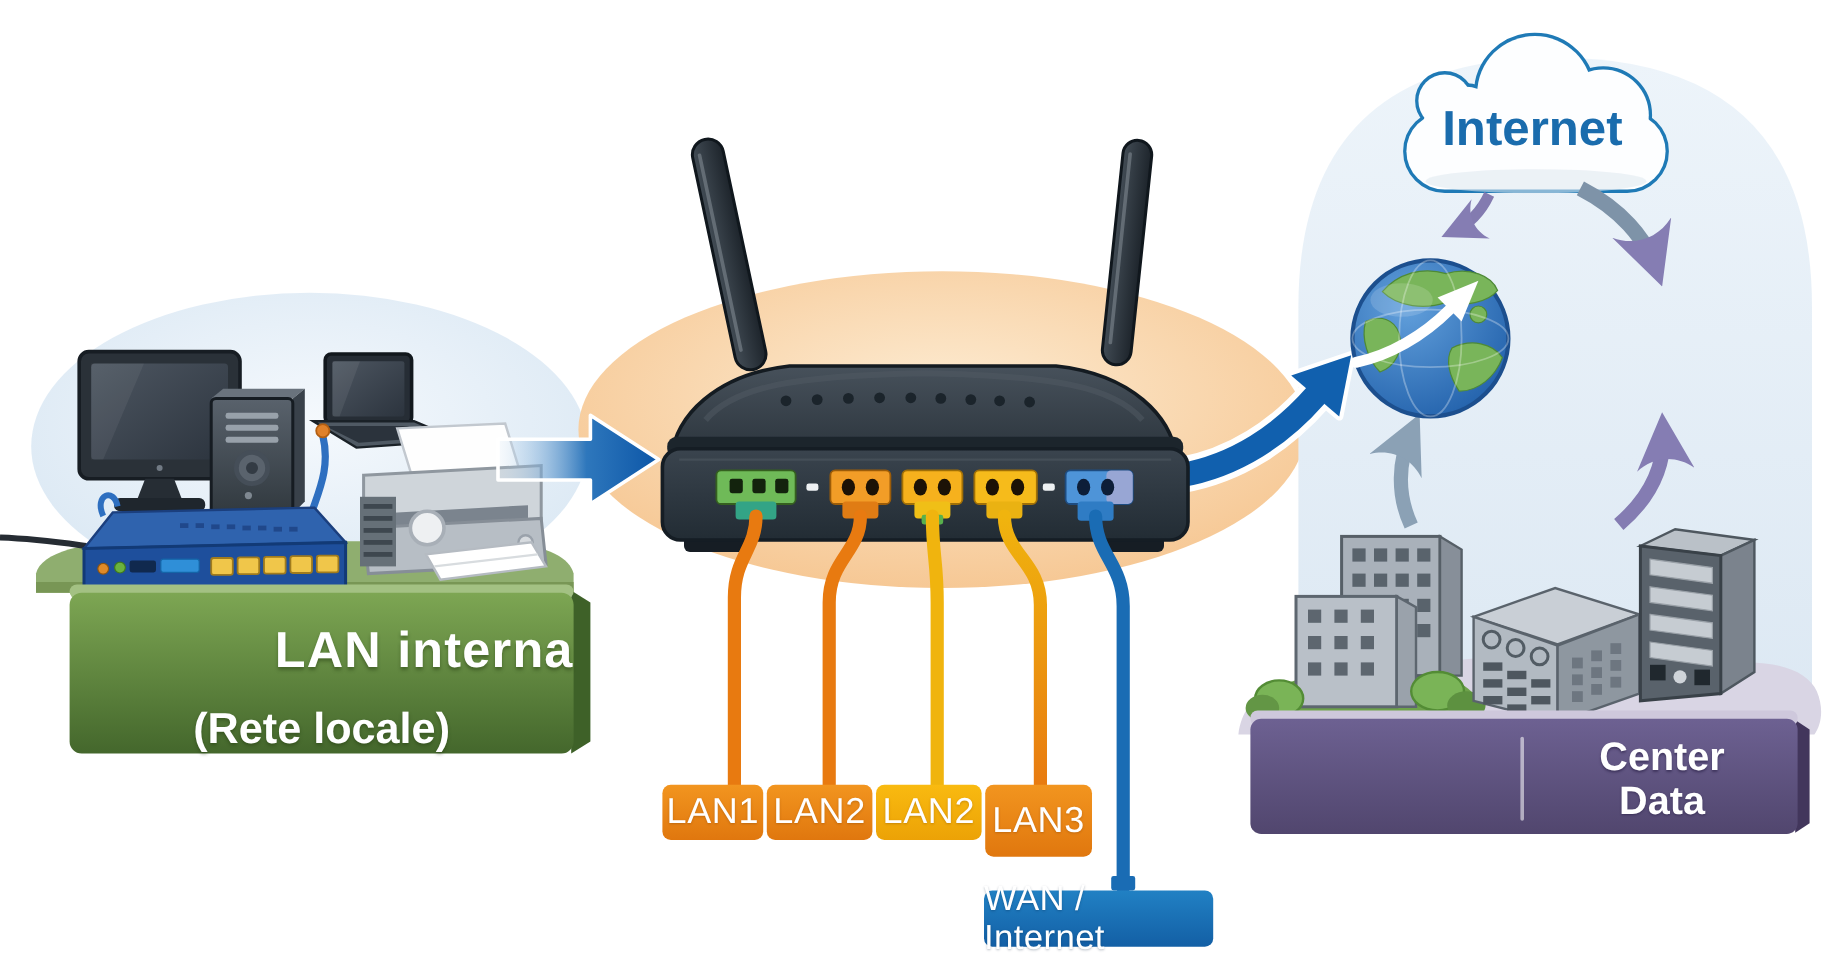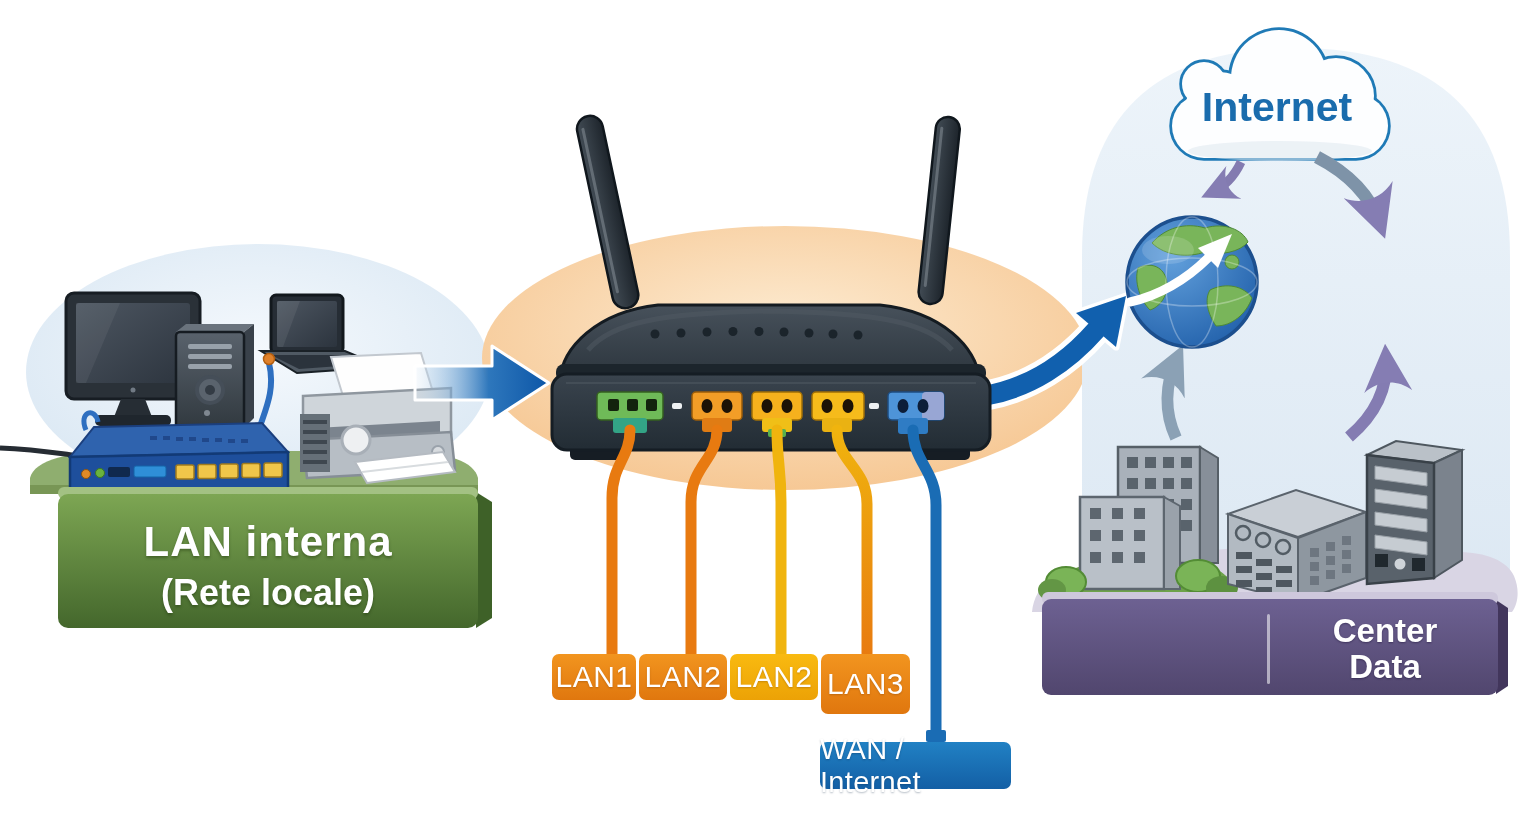--- a/index.html
+++ b/index.html
@@ -13,22 +13,22 @@
        color:#fff;font-weight:normal;border-radius:7px;box-sizing:border-box;}
   .lan{background:linear-gradient(#f2951f,#e0770e);font-size:30px;letter-spacing:.5px;
        text-shadow:0 1px 2px rgba(90,40,0,.28);}
   .lan.amber{background:linear-gradient(#f9ba10,#eca206);}
   .wan{background:linear-gradient(#2181c4,#135fa5);font-size:29px;letter-spacing:.3px;
        text-shadow:0 1px 2px rgba(0,30,60,.3);}
   #cloud-label{position:absolute;left:1157px;top:84px;width:240px;text-align:center;
        font-size:41px;font-weight:bold;color:#1a6cad;text-shadow:0 1px 0 rgba(255,255,255,.8);}
   #lan-plat-label{position:absolute;left:58px;top:518px;width:420px;text-align:center;color:#fff;}
   #lan-plat-label .t1{display:block;font-size:42px;font-weight:bold;letter-spacing:1px;
-       text-shadow:0 2px 3px rgba(25,45,8,.4);}
-  #lan-plat-label .t2{display:block;font-size:36px;font-weight:bold;margin-top:6px;
+       text-shadow:0 2px 3px rgba(25,45,8,.4);text-align:right;}
+  #lan-plat-label .t2{display:block;font-size:36px;font-weight:bold;margin-top:20px;
        text-shadow:0 2px 3px rgba(25,45,8,.4);}
   .pp-cell{position:absolute;top:611px;height:76px;display:flex;flex-direction:column;
        justify-content:center;text-align:center;color:#fff;font-weight:bold;font-size:33px;
        line-height:1.08;text-shadow:0 1px 2px rgba(25,15,50,.45);}
   #pp-left{left:1044px;width:222px;}
   #pp-right{left:1272px;width:226px;}
   #pp-divider{position:absolute;left:1267px;top:614px;width:3px;height:70px;
        background:rgba(255,255,255,.55);border-radius:2px;}
 </style>
 </head>

